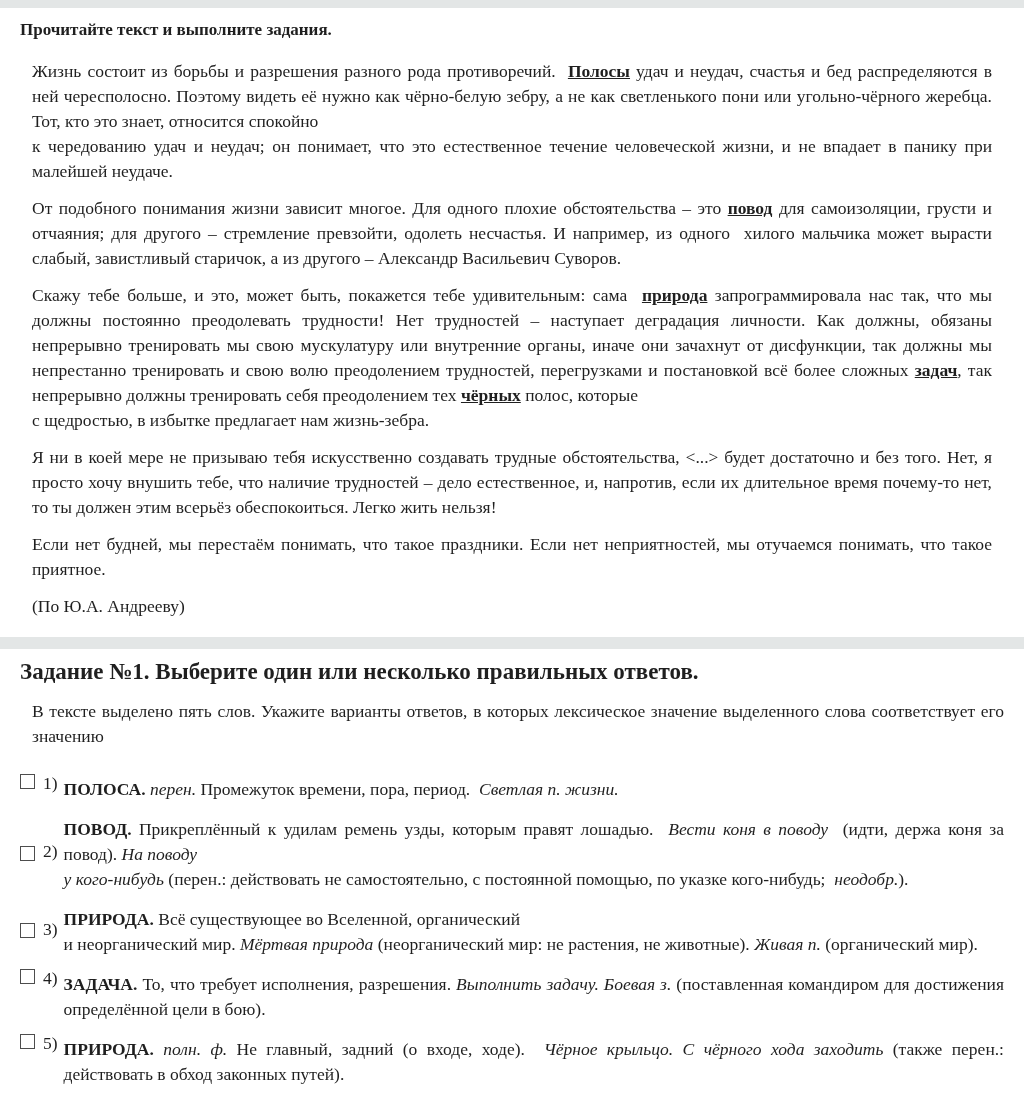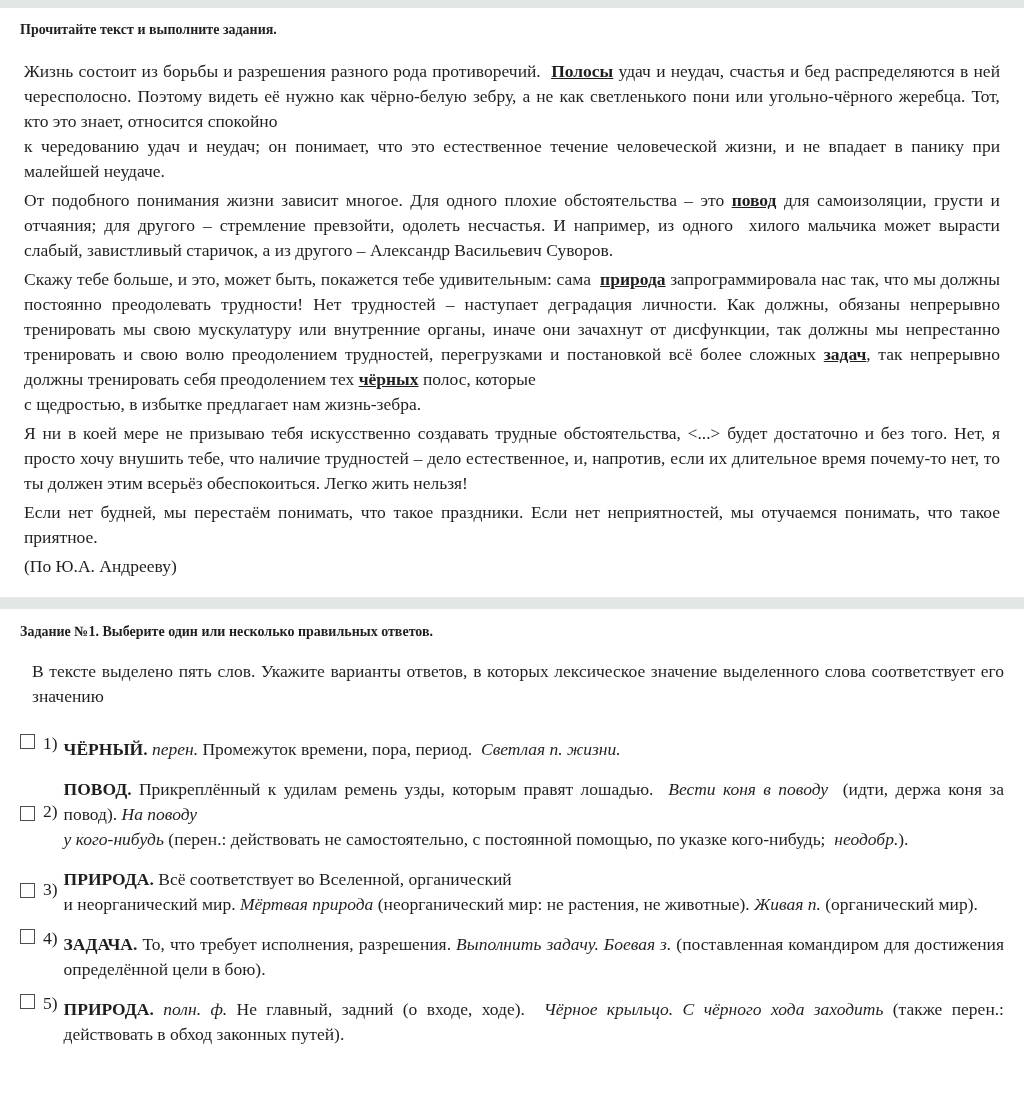--- a/index.html
+++ b/index.html
@@ -5,31 +5,31 @@
   html,body{margin:0;padding:0;}
   body{
     width:1024px;height:1099px;overflow:hidden;
     background:#ffffff;color:#1f1f1f;
     font-family:"Liberation Serif", serif;
   }
   .band{width:1024px;height:8px;}
   .divider{width:1024px;height:12px;margin-top:18px;}
   .section{padding:0 20px;}
   .heading{
-    font-size:14px;line-height:25px;font-weight:bold;
+    font-size:17px;line-height:25px;font-weight:bold;
     margin:9px 0 17px 0;
   }
   .task-heading{
-    font-size:14px;line-height:25px;font-weight:bold;
+    font-size:23px;line-height:25px;font-weight:bold;
     margin:10px 0 15px 0;
   }
   .rich, .opt-text{
     font-size:17.5px;line-height:25px;text-align:justify;
   }
-  .para{margin:4px;}
+  .para{margin:12px;}
   .b{font-weight:bold;}
   .i{font-style:italic;}
   .u{text-decoration:underline;}
   .task-desc{margin:0 0 22px 12px;}
   .options{margin:0;}
   .option{display:flex;align-items:flex-start;margin-bottom:9px;}
   .option:nth-child(2), .option:nth-child(3){align-items:center;}
   .checkbox{
     flex:0 0 auto;width:15px;height:15px;margin-top:3px;
     border:1px solid #4d4d4d;background:#ffffff;box-sizing:border-box;
@@ -56,31 +56,31 @@
 
 <div class="divider" style="background: rgb(227, 230, 230);"></div>
 
 <div class="section">
   <div class="task-heading">Задание №1. Выберите один или несколько правильных ответов.</div>
   <div class="rich task-desc"><span>В тексте выделено пять слов. Укажите варианты ответов, в которых лексическое значение выделенного слова соответствует его значению</span><br></div>
   <div class="options">
       <div class="option">
     <span class="checkbox"></span>
     <span class="opt-num">1)</span>
-    <span class="opt-text"><span class="b">ЧЁРНЫЙ.</span><span class="i"> перен.</span><span> Промежуток времени, пора, период.&nbsp; </span><span class="i">Светлая п. жизни.</span></span>
+    <span class="opt-text"><span class="b">ПОЛОСА.</span><span class="i"> перен.</span><span> Промежуток времени, пора, период.&nbsp; </span><span class="i">Светлая п. жизни.</span></span>
   </div>
       <div class="option">
     <span class="checkbox"></span>
     <span class="opt-num">2)</span>
     <span class="opt-text"><span class="b">ПОВОД.</span><span> Прикреплённый к удилам ремень узды, которым правят лошадью.&nbsp; </span><span class="i">Вести коня в поводу</span><span>&nbsp; (идти, держа коня за повод). </span><span class="i">На поводу</span><br><span class="i">у кого-нибудь</span><span> (перен.: действовать не самостоятельно, с постоянной помощью, по указке кого-нибудь;&nbsp; </span><span class="i">неодобр.</span><span>).</span></span>
   </div>
       <div class="option">
     <span class="checkbox"></span>
     <span class="opt-num">3)</span>
-    <span class="opt-text"><span class="b">ПРИРОДА.</span><span> Всё соответствует во Вселенной, органический</span><br><span>и неорганический мир. </span><span class="i">Мёртвая природа</span><span> (неорганический мир: не растения, не животные). </span><span class="i">Живая п.</span><span> (органический мир).</span></span>
+    <span class="opt-text"><span class="b">ПРИРОДА.</span><span> Всё существующее во Вселенной, органический</span><br><span>и неорганический мир. </span><span class="i">Мёртвая природа</span><span> (неорганический мир: не растения, не животные). </span><span class="i">Живая п.</span><span> (органический мир).</span></span>
   </div>
       <div class="option">
     <span class="checkbox"></span>
     <span class="opt-num">4)</span>
     <span class="opt-text"><span class="b">ЗАДАЧА.</span><span> То, что требует исполнения, разрешения. </span><span class="i">Выполнить задачу. Боевая з.</span><span> (поставленная командиром для достижения определённой цели в бою).</span></span>
   </div>
       <div class="option">
     <span class="checkbox"></span>
     <span class="opt-num">5)</span>
     <span class="opt-text"><span class="b">ПРИРОДА.</span><span class="i"> полн. ф.</span><span> Не главный, задний (о входе, ходе).&nbsp; </span><span class="i">Чёрное крыльцо. С чёрного хода заходить</span><span> (также перен.: действовать в обход законных путей).</span></span>

